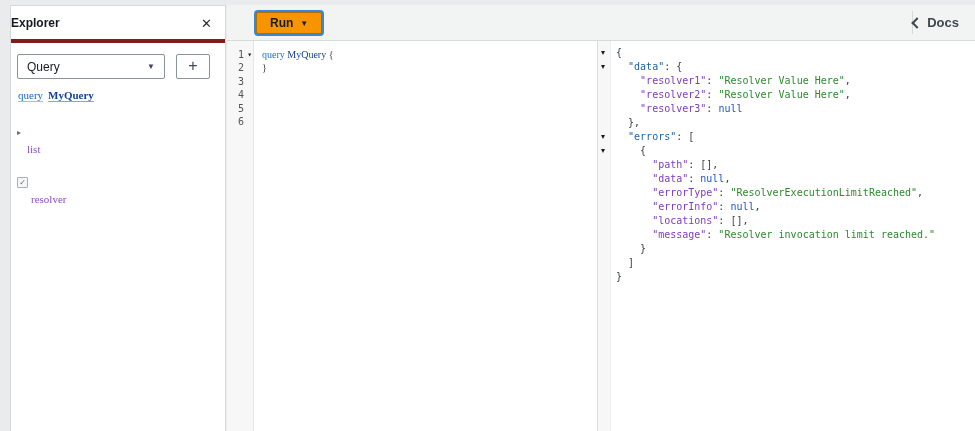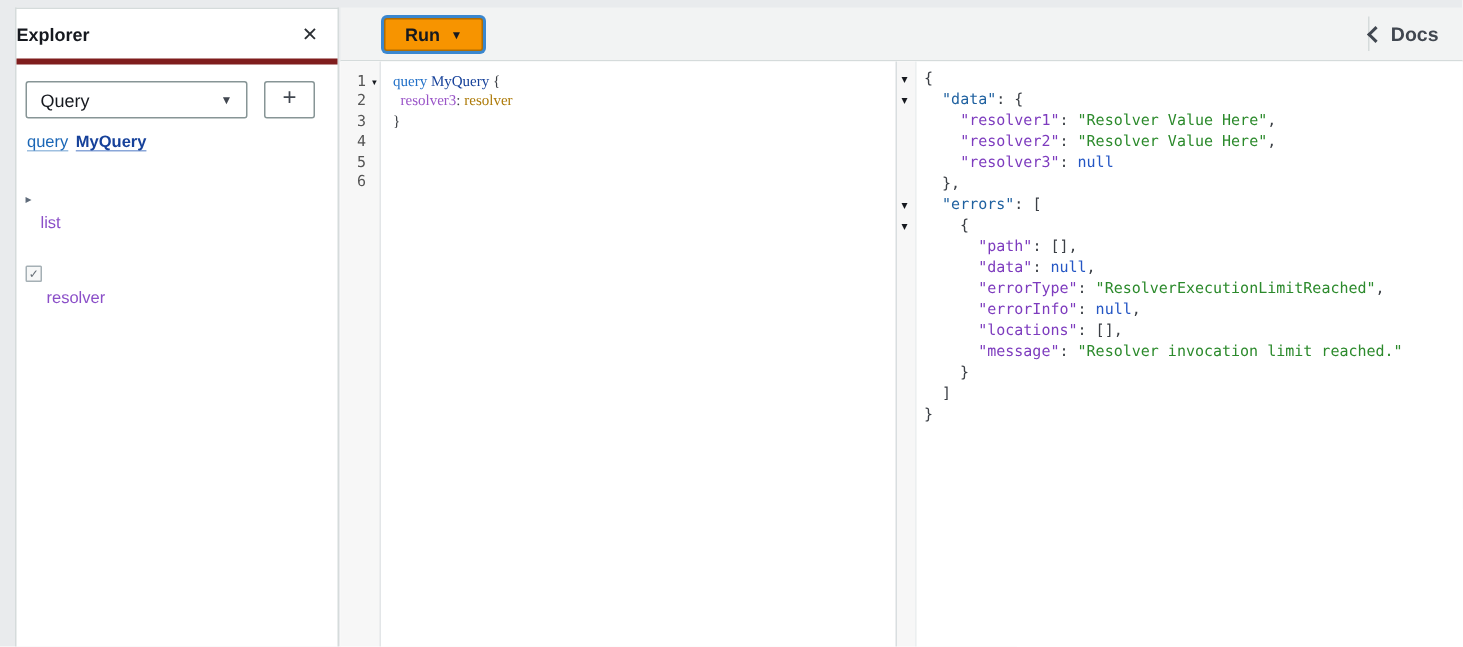--- a/index.html
+++ b/index.html
@@ -30,21 +30,21 @@
     padding:0 9px;font-size:12px;color:#16191f;cursor:pointer;
   }
   .op-select .caret{font-size:8px;color:#414750;}
   .plus-btn{
     width:34px;height:25px;box-sizing:border-box;border:1px solid #879596;border-radius:2px;
     background:#fff;display:flex;align-items:center;justify-content:center;
     font-size:16px;color:#414750;cursor:pointer;line-height:1;padding-bottom:2px;
   }
   .explorer-tree{
     padding:10px 6px 0 6px;
-    font-family:Liberation Sans, sans-serif;
+    font-family:Liberation Serif, serif;
     font-size:11px;line-height:13px;
   }
   .op-row{margin:0 0 7px 1px;}
   .tok-expl-kw{color:#1a66b6;text-decoration:underline;text-decoration-color:#9fc0e0;text-underline-offset:2px;}
   .tok-expl-name{color:#16419a;font-weight:bold;text-decoration:underline;text-decoration-color:#8aa6d8;text-underline-offset:2px;margin-left:5px;}
   .tree-row{display:flex;align-items:center;margin:0 0 3px 0;cursor:pointer;}
   .tree-row .expander{font-size:8px;color:#5f6b7a;width:8px;margin-right:2px;}
   .tree-label{color:#8b4fc8;margin-top:34px;}
   .checkbox{
     width:9px;height:9px;border:1px solid #a5b0b5;background:#f6f7f7;border-radius:1px;
@@ -170,21 +170,20 @@
       <div class="cm-gutter">
           <div class="cl"><span class="ln">1</span><span class="fold">▾</span></div>
           <div class="cl"><span class="ln">2</span></div>
           <div class="cl"><span class="ln">3</span></div>
           <div class="cl"><span class="ln">4</span></div>
           <div class="cl"><span class="ln">5</span></div>
           <div class="cl"><span class="ln">6</span></div>
         </div>
       <div class="cm-code">
           <div class="cl"><span class="tok-kw">query</span><span class="tok-p"> </span><span class="tok-opname">MyQuery</span><span class="tok-p"> {</span></div>
-          <div class="cl"><span class="tok-p">  </span><span class="tok-alias">resolver3</span><span class="tok-p">: </span><span class="tok-field">resolver</span></div>
           <div class="cl"><span class="tok-p">}</span></div>
           <div class="cl">&nbsp;</div>
         </div>
     </div>
 
     <div class="result-pane">
       <div class="fold-gutter">
           <div class="cl">
             <span class="fold">▾</span>
           </div>

